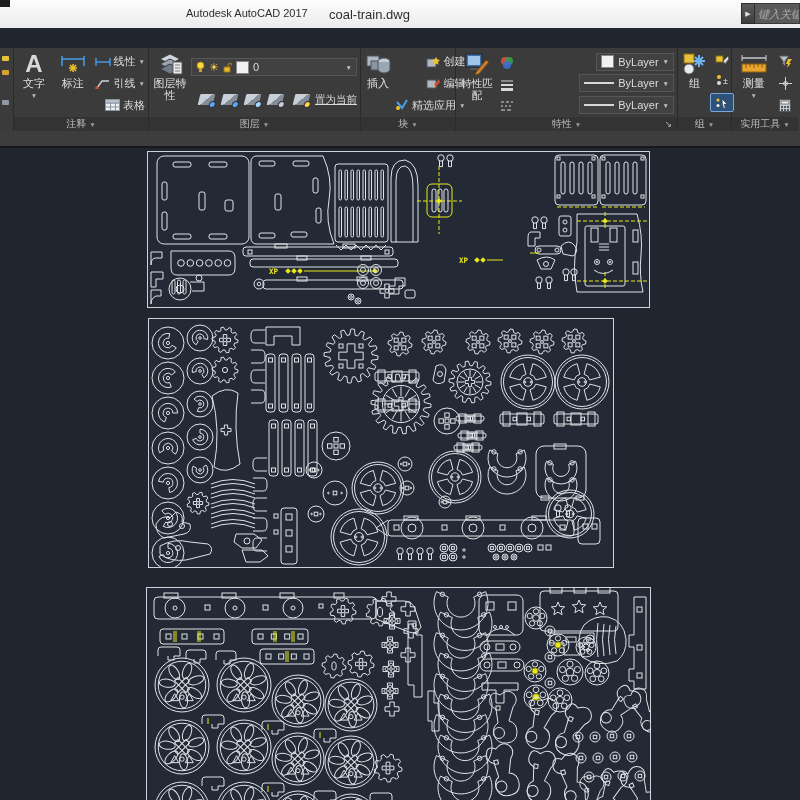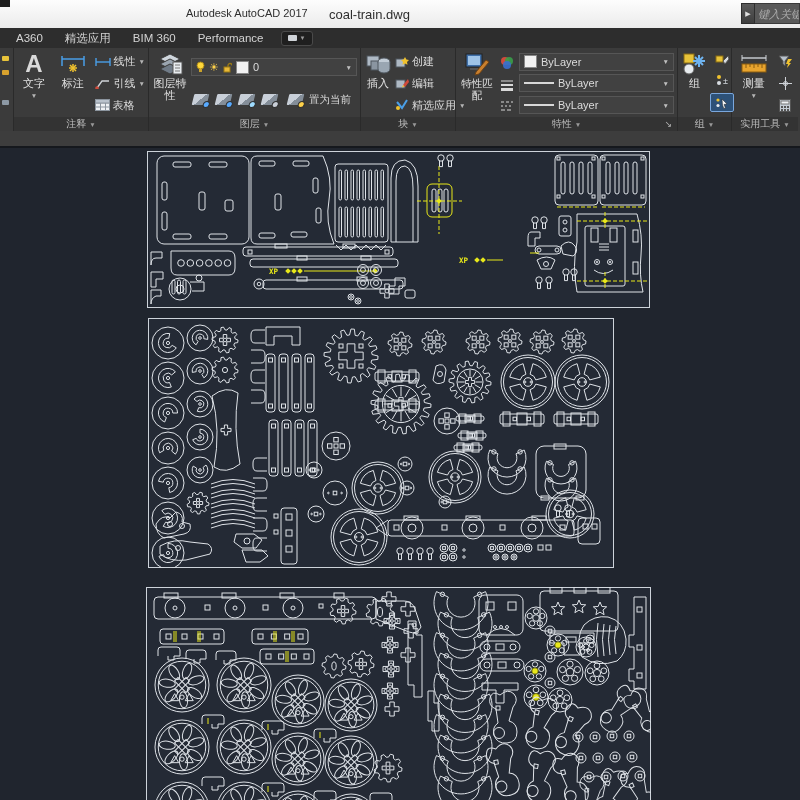--- a/index.html
+++ b/index.html
@@ -23,30 +23,30 @@
   
   .ribbon{position:absolute;top:48px;left:0;right:0;height:83px;display:flex;background:#3b3b3b;}
   .rpanel{display:flex;flex-direction:column;border-right:1px solid #2a2a2a;box-sizing:border-box;}
   .rbody{flex:1;display:flex;align-items:stretch;padding:2px 3px 0 3px;gap:3px;}
   .rlabel{height:14px;background:#333333;color:#bdbdbd;font-size:10px;line-height:14px;text-align:center;white-space:nowrap;position:relative;}
   .rlabel .car{font-size:6.5px;color:#999;margin-left:3px;}
   .launcher{position:absolute;right:5px;top:0;font-size:9px;color:#b5b5b5;}
   .bigbtn{display:flex;flex-direction:column;align-items:center;justify-content:flex-start;color:#e3e3e3;font-size:11px;line-height:12px;padding:1px 1px;text-align:center;}
   .bigbtn .ic{display:flex;align-items:center;justify-content:center;min-height:26px;}
   .bigbtn .car{font-size:6.5px;color:#b5b5b5;margin-top:1px;}
-  .icol{display:flex;flex-direction:column;justify-content:space-around;padding:1px 0;}
+  .icol{display:flex;flex-direction:column;justify-content:space-around;padding:1px 0;align-items:flex-end;}
   .irow{display:flex;align-items:center;gap:3px;height:19px;color:#dcdcdc;font-size:11px;white-space:nowrap;}
   .irow .car{font-size:6.5px;color:#b5b5b5;}
   .dd{display:flex;align-items:center;background:#414141;border:1px solid #565656;height:18px;font-size:11px;color:#dcdcdc;padding:0 4px;gap:4px;box-sizing:border-box;}
   .dd .car{margin-left:auto;font-size:6.5px;color:#c0c0c0;}
   .swatch{width:11px;height:11px;background:#f2f2f2;border:1px solid #888;}
   .wline{width:30px;height:2px;background:#d8d8d8;}
   .lyr{width:15px;height:11px;position:relative;background:linear-gradient(135deg,#c8cfd8 0 50%,#848e99 50%);transform:skewX(-14deg);border-radius:1px;margin:0 2px;}
   .lyrdot{position:absolute;right:-3px;bottom:-3px;width:7px;height:7px;border-radius:50%;border:1px solid #2e2e2e;box-sizing:border-box;}
-  .minirow{display:flex;align-items:center;height:19px;color:#dcdcdc;font-size:10.5px;gap:4px;}
+  .minirow{display:flex;align-items:center;height:19px;color:#dcdcdc;font-size:10.5px;gap:4px;text-decoration:underline;}
   .grp-toggle{width:22px;height:17px;background:#2d5178;border:1px solid #7aa7dd;border-radius:2px;display:flex;align-items:center;justify-content:center;}
   .stub{width:13px;background:#3b3b3b;border-right:1px solid #2a2a2a;position:relative;}
   .stub i{position:absolute;left:2px;width:7px;height:5px;border-radius:1px;}
   .gapstrip{position:absolute;top:131px;left:0;right:0;height:17px;background:#3d3d3d;border-bottom:2px solid #15181d;box-sizing:border-box;}
   
   .canvas{position:absolute;top:148px;left:0;right:0;bottom:0;background:#20252e;}
   svg.sheet{position:absolute;display:block;}
   #sheet1{left:147px;top:2px;}
   #sheet2{left:148px;top:170px;}
   #sheet3{left:146px;top:439px;}
@@ -60,30 +60,20 @@
   <div class="titlebar">
     <div class="notch"></div>
     <span class="apptitle">Autodesk AutoCAD 2017</span>
     <span class="doctitle">coal-train.dwg</span>
     <div class="search">
       <div class="search-btn">▶</div>
       <input class="search-input" placeholder="键入关键字或短语" style="">
     </div>
   </div>
 
-  <div class="tabbar">
-    <span class="tab">A360</span>
-    <span class="tab">精选应用</span>
-    <span class="tab">BIM 360</span>
-    <span class="tab">Performance</span>
-    <span class="tabchip">
-      <span class="cam"></span>
-      <span class="car">▼</span>
-    </span>
-  </div>
 
   <div class="ribbon">
 
     <div class="stub">
       <i style="top:8px;background:#e8c33a"></i>
       <i style="top:22px;background:#d8a22e"></i>
       <i style="top:52px;background:#8d99a5"></i>
     </div>
 
     <div class="rpanel" style="width:135px">

